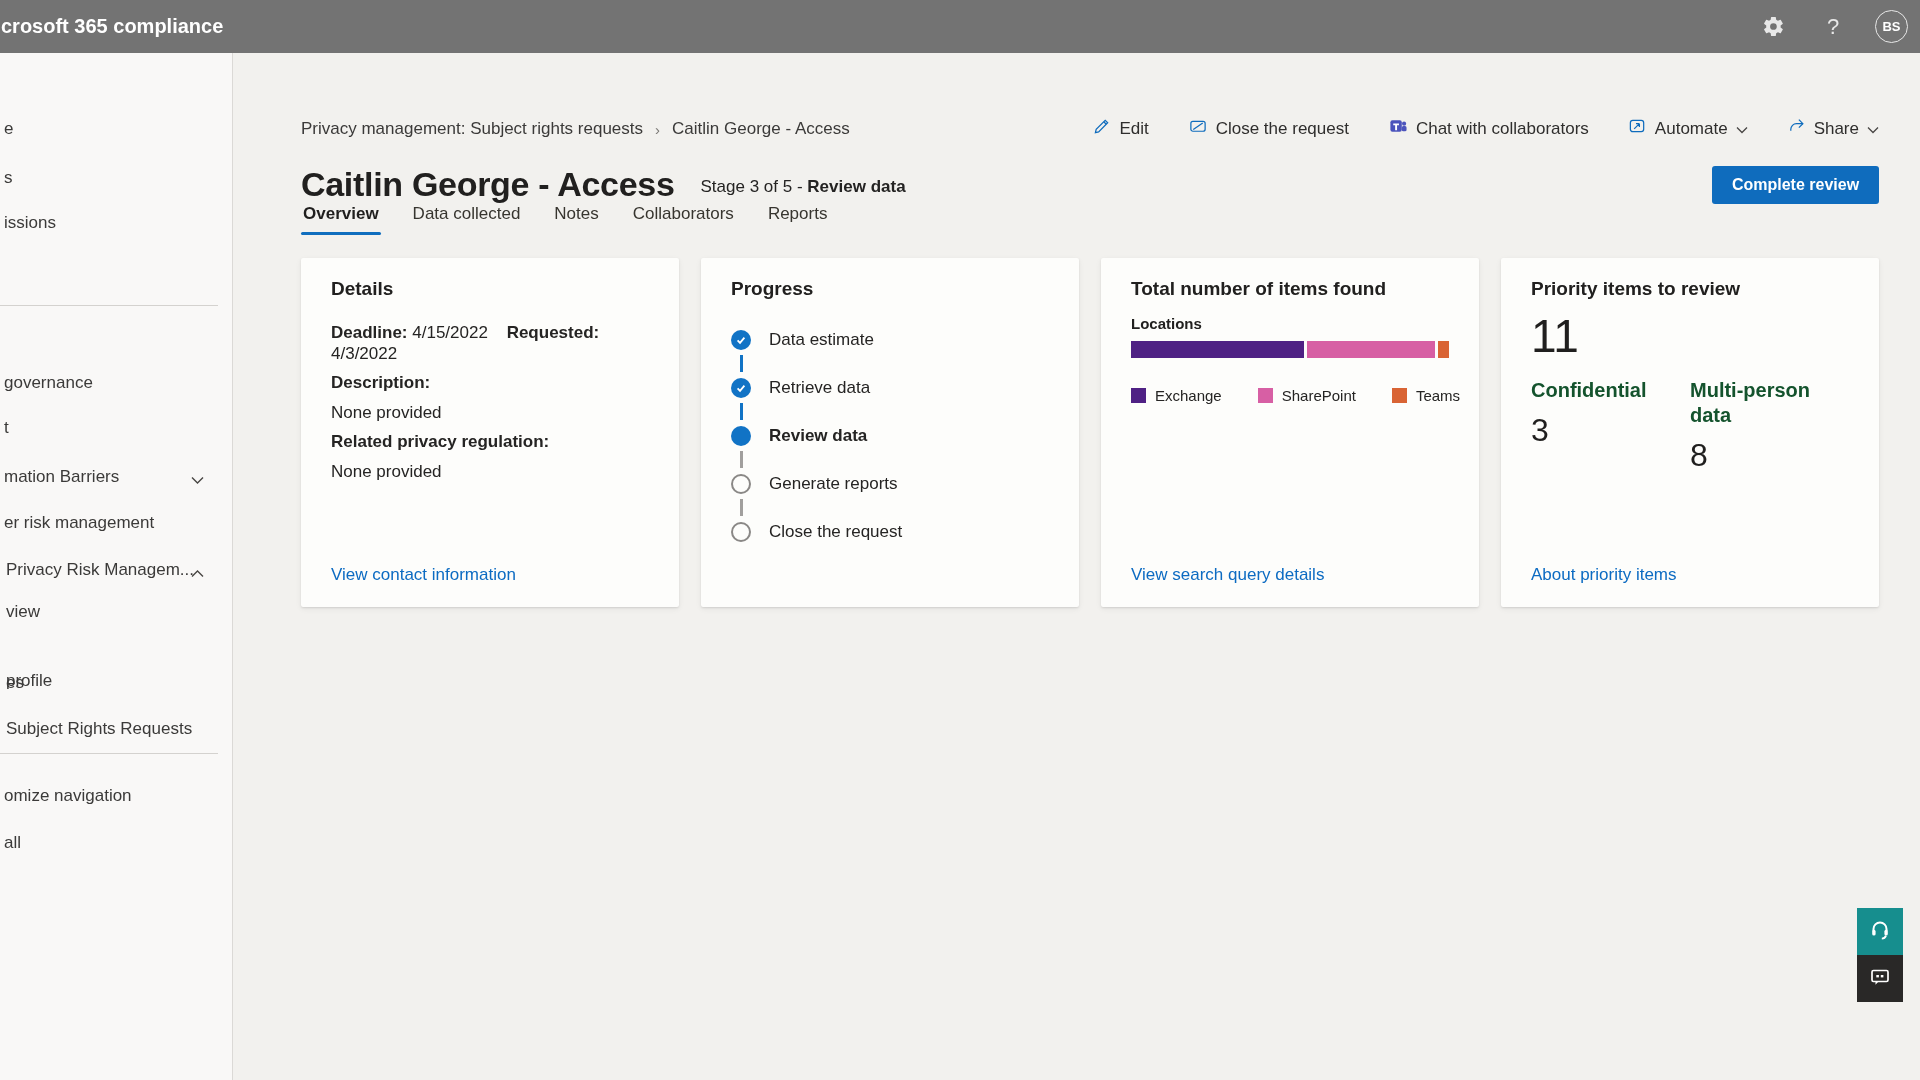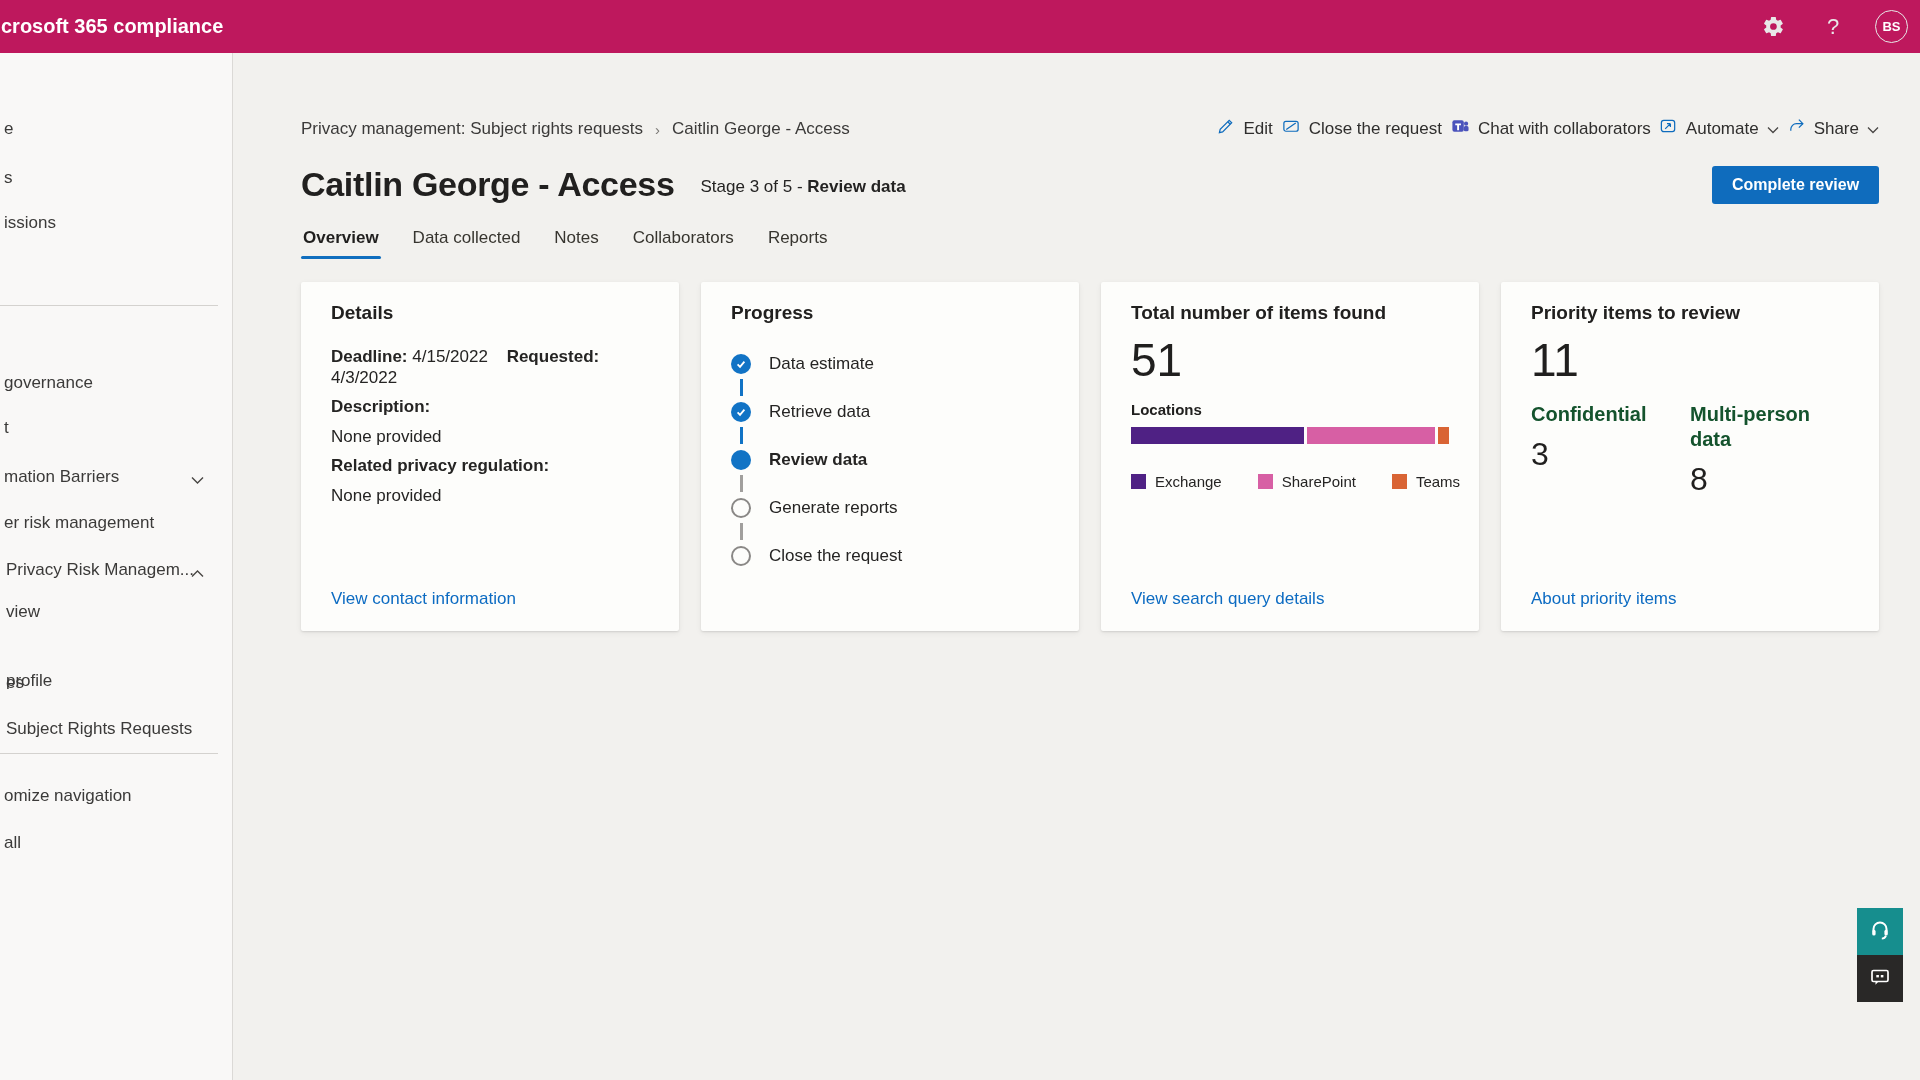--- a/index.html
+++ b/index.html
@@ -1,53 +1,53 @@
 <!DOCTYPE html>
 <html><head>
 <meta charset="utf-8">
 <style>
   * { margin:0; padding:0; box-sizing:border-box; }
   html,body { width:1920px; height:1080px; overflow:hidden; }
   body { font-family:"Liberation Sans","DejaVu Sans",sans-serif; background:#f2f1ee; color:#252423; }
 
   
-  .topbar { height:53px; background:#be185d; display:flex; align-items:center; justify-content:space-between; }
+  .topbar { height:53px; background:#737373; display:flex; align-items:center; justify-content:space-between; }
   .topbar-title { color:#ffffff; font-size:20px; font-weight:bold; padding-left:1px; white-space:nowrap; }
   .topbar-right { display:flex; align-items:center; gap:24px; padding-right:12px; }
   .topbar-btn { background:none; border:none; color:#e8e8e8; cursor:pointer; width:36px; height:36px; display:flex; align-items:center; justify-content:center; font-size:22px; }
   .avatar { width:33px; height:33px; border-radius:50%; border:1.5px solid #e8e8e8; background:transparent; color:#ffffff; font-size:13px; font-weight:600; display:flex; align-items:center; justify-content:center; cursor:pointer; }
 
   
   .content { display:flex; height:1027px; }
   .sidebar { position:relative; width:233px; flex:0 0 233px; background:#f9f8f7; border-right:1px solid #dbd9d6; }
   .nav-item { position:absolute; left:4px; font-size:17px; color:#3b3a39; line-height:20px; white-space:nowrap; cursor:pointer; width:220px; }
   .nav-divider { position:absolute; left:0; width:218px; height:1px; background:#d4d2cf; }
   .nav-chevron { position:absolute; right:20px; top:3px; }
   .sub { padding-left:2px; }
 
   .main { position:relative; flex:1; padding:0 52px 0 68px; }
 
   
   .topline { margin-top:64px; display:flex; align-items:center; justify-content:space-between; }
   .breadcrumb { font-size:17px; color:#3b3a39; display:flex; align-items:center; gap:12px; }
   .crumb { cursor:pointer; }
   .crumb-sep { color:#7a7874; font-size:15px; }
-  .commandbar { display:flex; align-items:center; gap:8px; }
+  .commandbar { display:flex; align-items:center; gap:39px; }
   .cmd { background:none; border:none; cursor:pointer; display:flex; align-items:center; gap:8px; font-size:17px; color:#2f2e2d; font-family:inherit; white-space:nowrap; }
   .cmd svg { flex:0 0 auto; }
 
   
   .title-row { margin-top:22px; display:flex; align-items:flex-end; }
   .page-title { font-size:34px; font-weight:600; color:#21201f; letter-spacing:-0.3px; line-height:40px; }
   .stage { margin-left:26px; padding-bottom:7px; font-size:17px; color:#242322; }
   .stage strong { font-weight:700; }
   .primary-btn { margin-left:auto; align-self:flex-start; margin-top:3px; width:167px; height:38px; background:#0f6cbd; border:none; border-radius:3px; color:#ffffff; font-size:16px; font-weight:600; font-family:inherit; cursor:pointer; }
 
   
-  .tabs { margin-top:24px; display:flex; gap:30px; }
+  .tabs { display:flex; gap:30px; }
   .tab { position:relative; background:none; border:none; font-family:inherit; font-size:17px; color:#37352f; padding:0 2px 11px 2px; cursor:pointer; }
   .tab.active { font-weight:600; color:#201f1e; }
   .tab.active::after { content:""; position:absolute; left:0; right:0; bottom:0; height:3px; border-radius:2px; background:#106ebe; }
 
   
   .cards { margin-top:23px; display:grid; grid-template-columns:repeat(4,378px); gap:22px; }
   .card { position:relative; height:349px; background:#fdfdfb; border-radius:2px; padding:20px 30px; box-shadow:0 1px 2px rgba(0,0,0,.10), 0 2px 6px rgba(0,0,0,.06); }
   .card h3 { font-size:19px; font-weight:600; color:#21201f; }
   .card-link { position:absolute; left:30px; bottom:22px; font-size:17px; color:#0c6bc2; text-decoration:none; cursor:pointer; }
   .body-text { font-size:17px; line-height:21px; color:#252423; }
@@ -259,21 +259,20 @@
             </li>
             <li class="step todo">
               <span class="dot"></span>
               <span class="step-label">Close the request</span>
             </li>
           </ul>
         </section>
 
         <section class="card">
           <h3>Total number of items found</h3>
-          <div class="big-num">51</div>
           <div class="loc-label">Locations</div>
           <div class="stack-bar">
             <div class="seg" style="width: 54.6%; background: rgb(79, 33, 132);"></div>
             <div class="seg" style="width: 40.2%; background: rgb(215, 95, 164);"></div>
             <div class="seg" style="width: 3.4%; background: rgb(217, 100, 52);"></div>
           </div>
           <div class="legend">
             <span class="legend-item">
               <span class="swatch" style="background: rgb(79, 33, 132);"></span>
               <span>Exchange</span>

